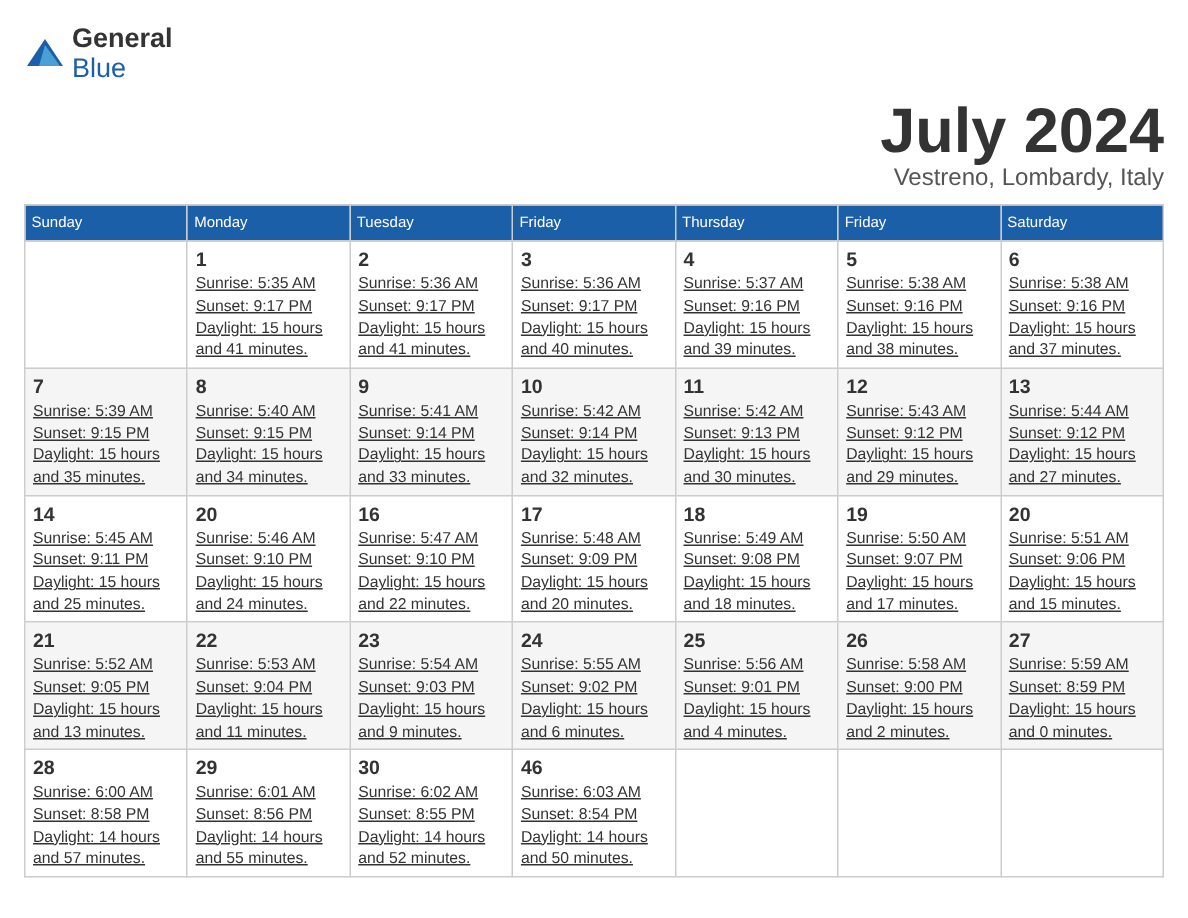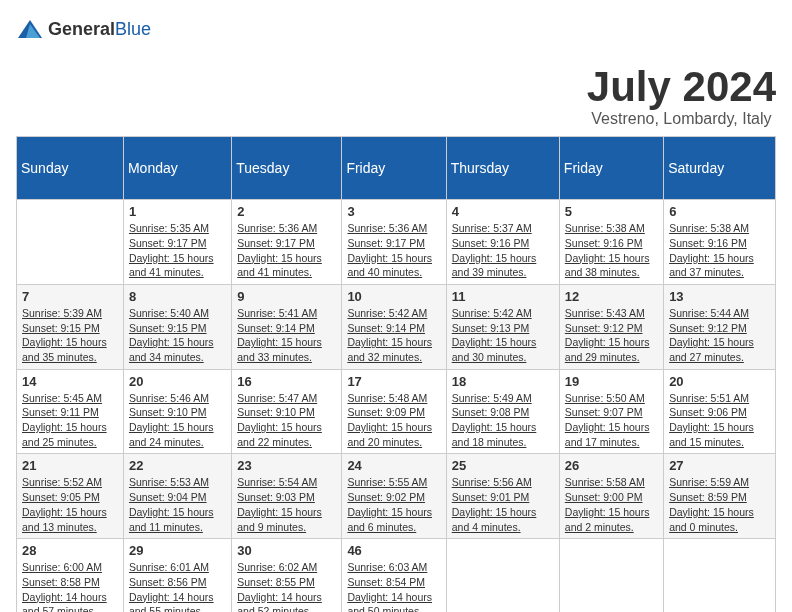--- a/index.html
+++ b/index.html
@@ -16,21 +16,21 @@
       align-items: flex-start;
       margin-bottom: 8px;
     }
     .logo {
       display: flex;
       align-items: center;
       gap: 4px;
     }
     .logo-text {
       display: flex;
-      flex-direction: row;
+      flex-direction: column;
       line-height: 1.1;
     }
     .logo-general {
       font-size: 18px;
       font-weight: bold;
       color: #333;
     }
     .logo-blue {
       font-size: 18px;
       font-weight: normal;
@@ -46,35 +46,34 @@
     }
     .main-title {
       font-size: 42px;
       font-weight: bold;
       color: #333;
       line-height: 1.1;
     }
     .subtitle {
       font-size: 16px;
       color: #555;
-      text-align: center;
     }
     table {
       width: 100%;
       border-collapse: collapse;
       font-size: 11px;
     }
     thead tr {
       background-color: #1a5fa8;
       color: #fff;
     }
     thead th {
-      padding: 23px 4px;
+      padding: 6px 4px;
       text-align: left;
-      font-size: 14px;
+      font-size: 10px;
       font-weight: normal;
       border: 1px solid #ccc;
     }
     tbody td {
       border: 1px solid #ccc;
       vertical-align: top;
       padding: 4px 5px;
       min-height: 80px;
       height: 80px;
     }

